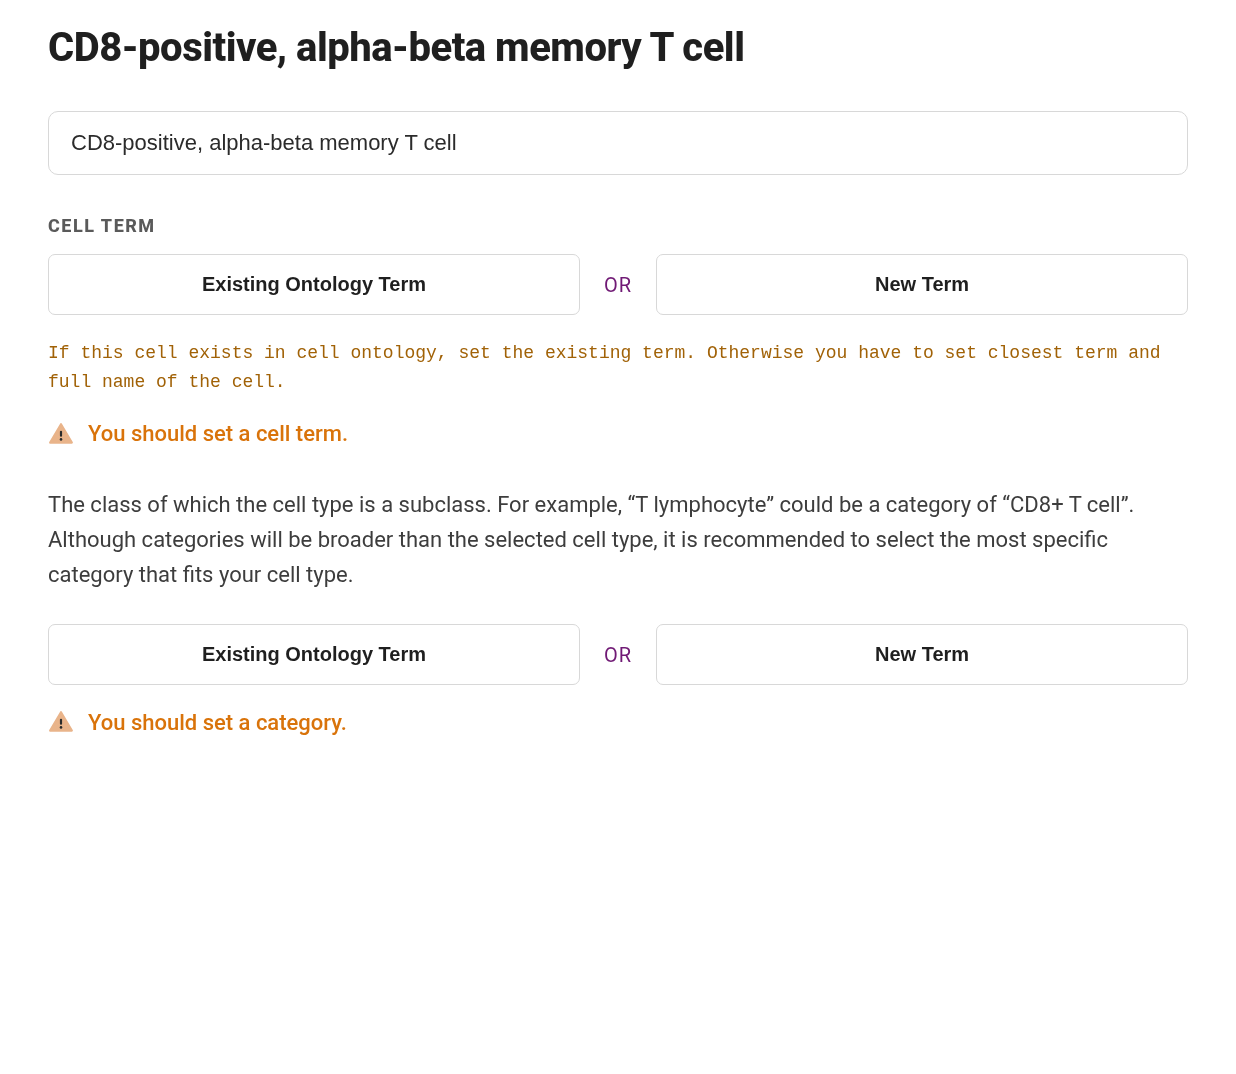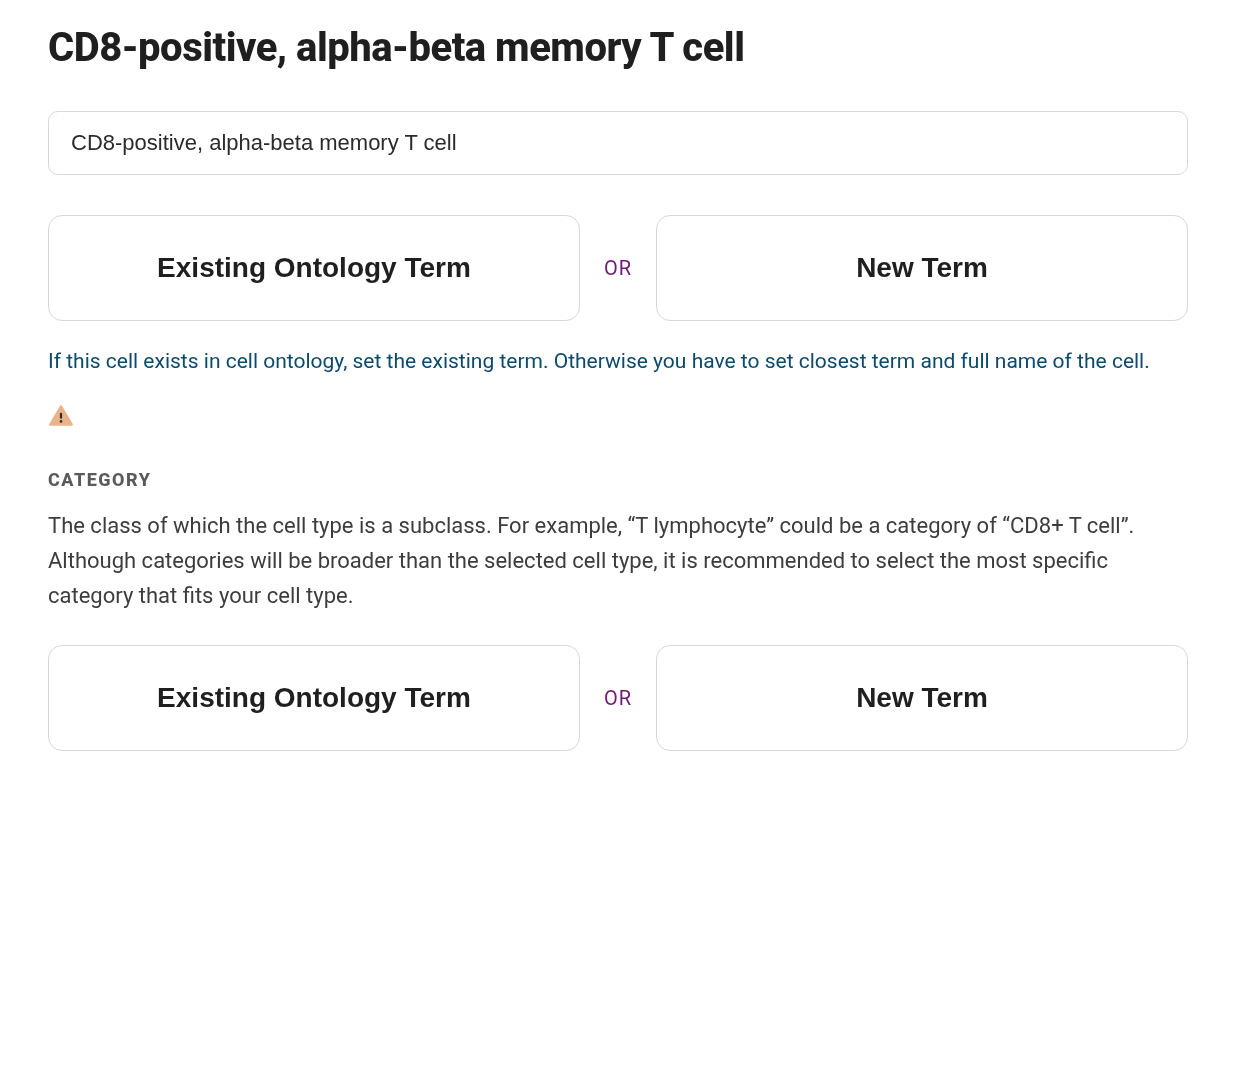--- a/index.html
+++ b/index.html
@@ -49,41 +49,42 @@
       outline: none;
     }
     .choice-row {
       display: flex;
       align-items: center;
       gap: 24px;
       margin-bottom: 24px;
     }
     .choice-button {
       flex: 1;
-      font-size: 28px;
+      font-size: 20px;
       font-weight: 800;
       color: #1f1f1f;
       text-align: center;
-      padding: 36px 0;
+      padding: 18px 0;
       border: 1px solid #d8d8d8;
-      border-radius: 14px;
+      border-radius: 7px;
       background: #ffffff;
       cursor: pointer;
     }
     .choice-or {
       font-size: 20px;
       font-weight: 400;
       color: #701a75;
       letter-spacing: 1px;
     }
     .helper-text {
-      font-size: 21px;
-      color: #0c4a6e;
+      font-size: 18px;
+      color: #a16207;
       line-height: 1.6;
       margin-bottom: 24px;
+      font-family: Liberation Mono, monospace;
     }
     .warning-row {
       display: flex;
       align-items: center;
       gap: 14px;
     }
     .warning-icon {
       display: inline-flex;
       align-items: center;
       justify-content: center;
@@ -102,45 +103,56 @@
 </head>
 <body>
 
 <h1 class="page-title">CD8-positive, alpha-beta memory T cell</h1>
 
 <div class="section">
   <input class="text-input" type="text" value="CD8-positive, alpha-beta memory T cell" style="">
 </div>
 
 <div class="section">
+  <div class="section-label">CELL TERM</div>
 
   <div class="choice-row">
     <button class="choice-button">Existing Ontology Term</button>
     <span class="choice-or">OR</span>
     <button class="choice-button">New Term</button>
   </div>
 
   <div class="helper-text">If this cell exists in cell ontology, set the existing term. Otherwise you have to set closest term and full name of the cell.</div>
 
   <div class="warning-row">
     <span class="warning-icon">
       <svg viewBox="0 0 24 24" fill="none">
         <path d="M12 3 L22 20 L2 20 Z" fill="#e9b48a" stroke="#e9b48a" stroke-linejoin="round" stroke-width="2"></path>
         <rect x="11" y="9" width="2" height="5.5" rx="1" fill="#2b2b2b"></rect>
         <circle cx="12" cy="17" r="1.2" fill="#2b2b2b"></circle>
       </svg>
     </span>
+    <span class="warning-text">You should set a cell term.</span>
   </div>
 </div>
 
 <div class="section">
-  <div class="section-label">CATEGORY</div>
 
   <div class="section-description">The class of which the cell type is a subclass. For example, “T lymphocyte” could be a category of “CD8+ T cell”. Although categories will be broader than the selected cell type, it is recommended to select the most specific category that fits your cell type.</div>
 
   <div class="choice-row">
     <button class="choice-button">Existing Ontology Term</button>
     <span class="choice-or">OR</span>
     <button class="choice-button">New Term</button>
   </div>
 
 
+  <div class="warning-row">
+    <span class="warning-icon">
+      <svg viewBox="0 0 24 24" fill="none">
+        <path d="M12 3 L22 20 L2 20 Z" fill="#e9b48a" stroke="#e9b48a" stroke-linejoin="round" stroke-width="2"></path>
+        <rect x="11" y="9" width="2" height="5.5" rx="1" fill="#2b2b2b"></rect>
+        <circle cx="12" cy="17" r="1.2" fill="#2b2b2b"></circle>
+      </svg>
+    </span>
+    <span class="warning-text">You should set a category.</span>
+  </div>
 </div>
 
 </body></html>

